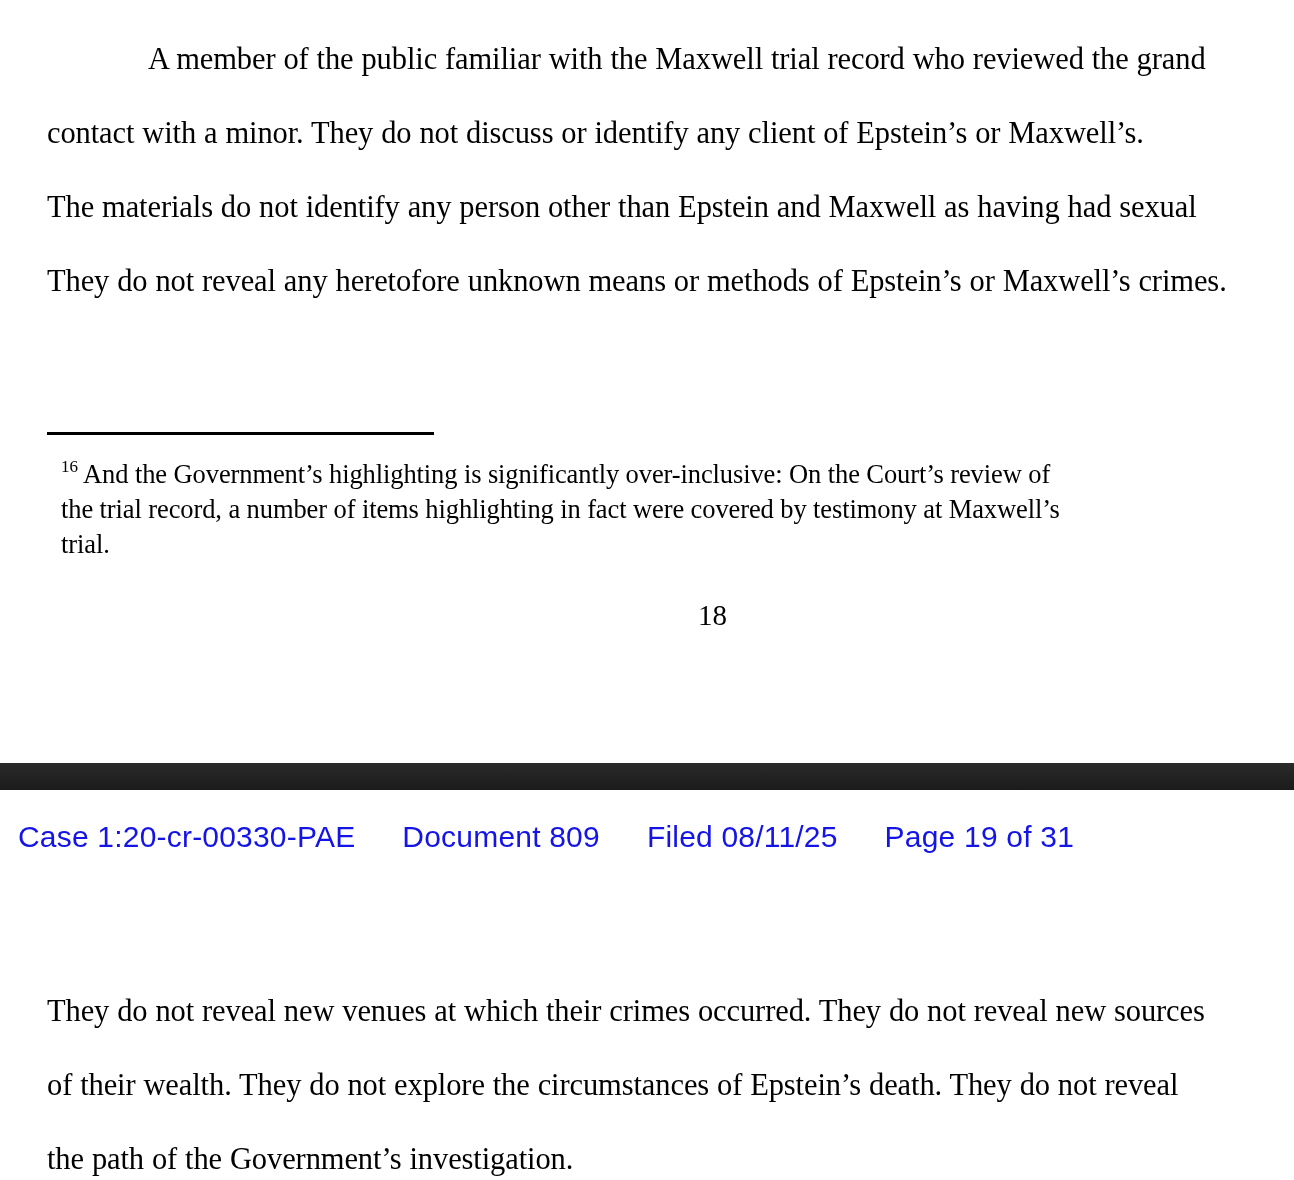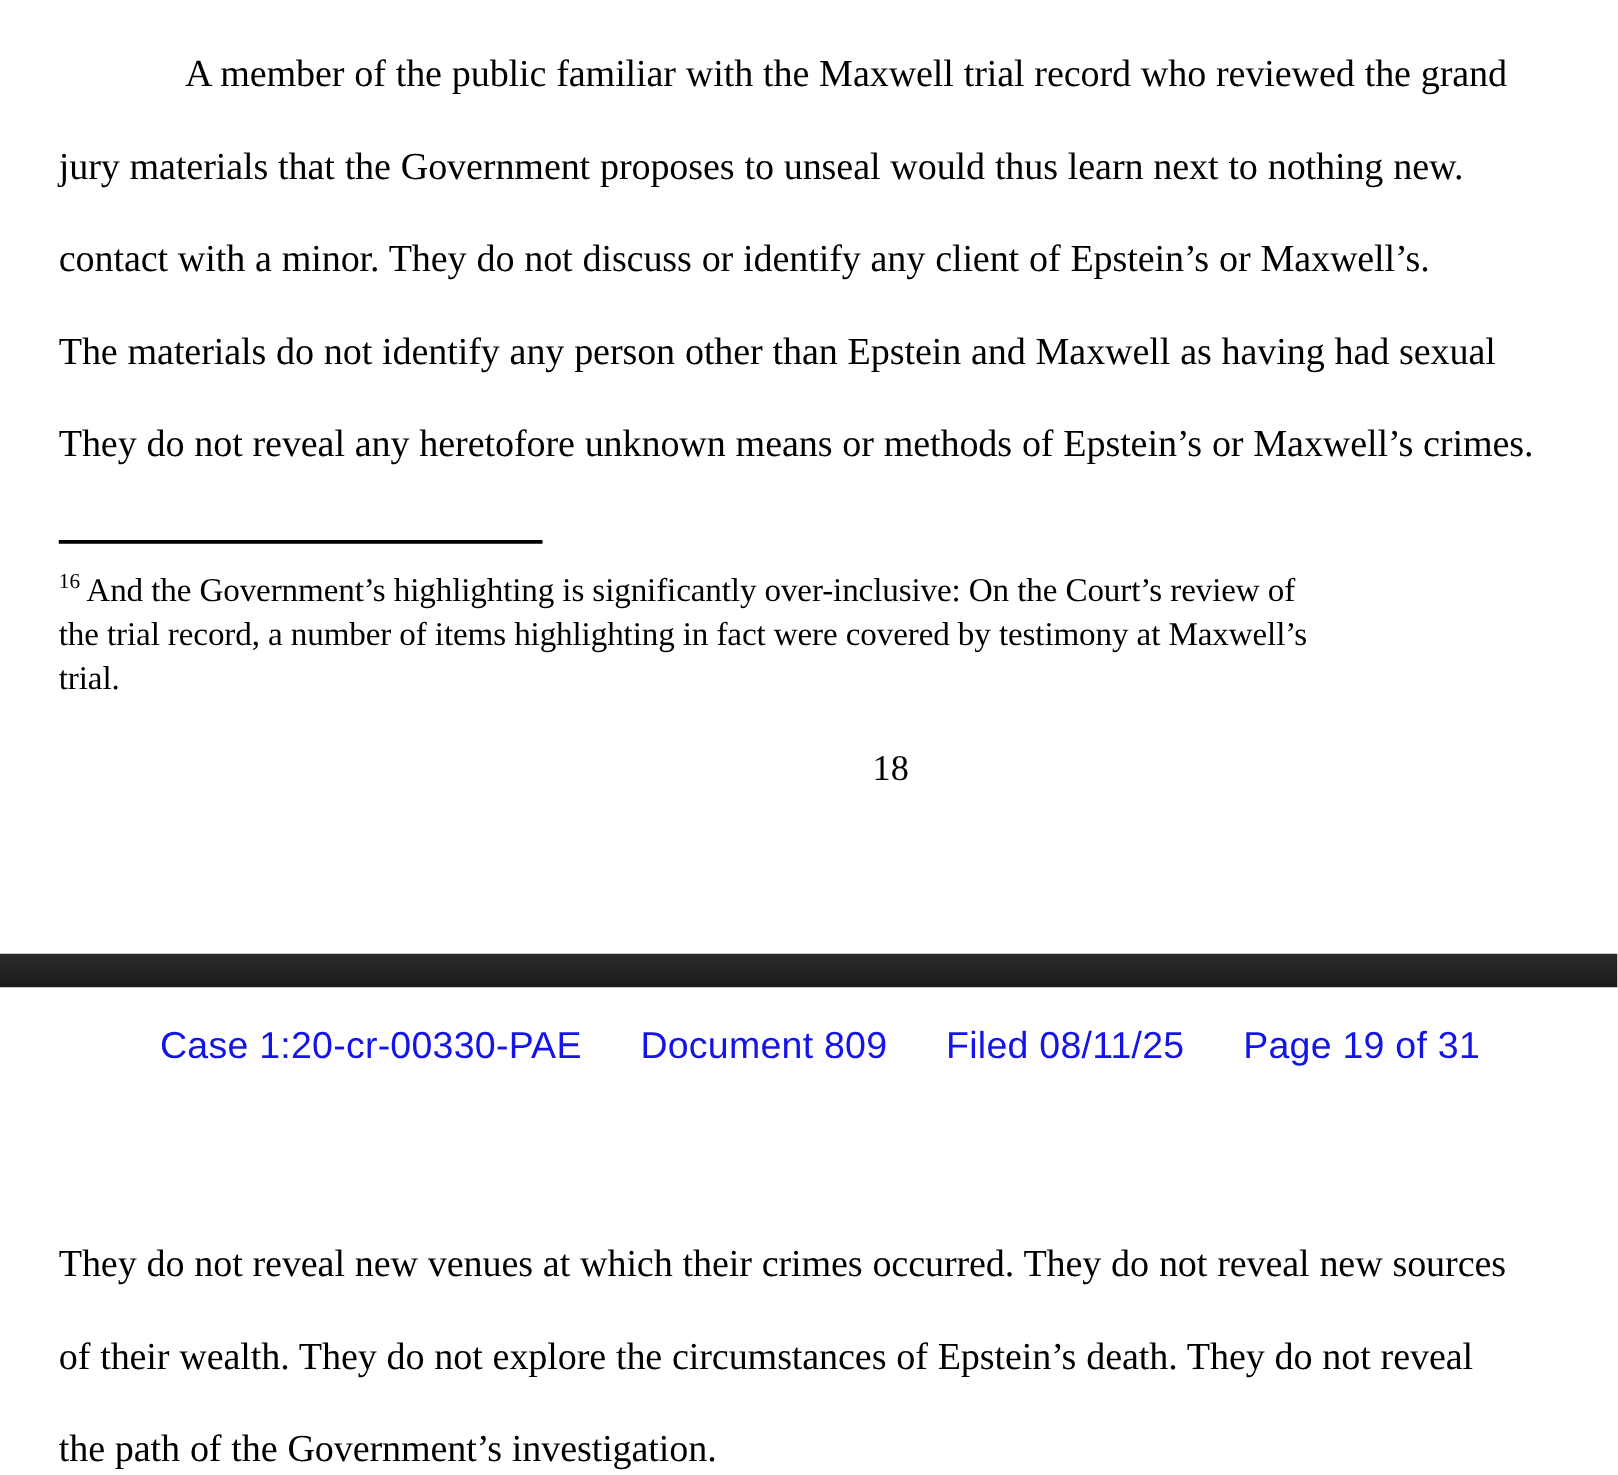--- a/index.html
+++ b/index.html
@@ -61,21 +61,21 @@
   }
   .footnote-rule {
     width: 387px;
     height: 3px;
     background: #000000;
     margin: 0 0 12px 0;
   }
   .footnote-text {
     font-size: 26.5px;
     line-height: 35px;
-    margin: 0;
+    margin: 14px;
     letter-spacing: -0.1px;
   }
   .footnote-text p {
     margin: 0;
     white-space: nowrap;
   }
   .footnote-marker {
     font-size: 17px;
     vertical-align: 11px;
     letter-spacing: 0;
@@ -111,21 +111,21 @@
     top: 790px;
     width: 1294px;
     height: 390px;
     background: #ffffff;
   }
 
   .ecf-stamp {
     position: absolute;
     left: 0;
     top: 28px;
-    width: 1294px;
+    width: 1026px;
     text-align: center;
     font-family: "Liberation Sans", "DejaVu Sans", sans-serif;
     font-size: 30px;
     line-height: 38px;
     color: #1414e6;
     white-space: nowrap;
     letter-spacing: 0.2px;
   }
   .ecf-stamp .stamp-inner {
     display: inline-block;
@@ -136,21 +136,20 @@
 </style>
 </head>
 <body>
 
 <div class="page-scan">
 
   <div class="page-upper">
 
     <div class="body-block upper">
       <p class="indent-first">A member of the public familiar with the Maxwell trial record who reviewed the grand</p>
-      <p>jury materials that the Government proposes to unseal would thus learn next to nothing new.</p>
       <p>contact with a minor.  They do not discuss or identify any client of Epstein’s or Maxwell’s.</p>
       <p>The materials do not identify any person other than Epstein and Maxwell as having had sexual</p>
       <p>They do not reveal any heretofore unknown means or methods of Epstein’s or Maxwell’s crimes.</p>
     </div>
 
     <div class="footnote-zone">
       <div class="footnote-rule"></div>
       <div class="footnote-text">
         <p><span class="footnote-marker">16</span> <span>And the Government’s highlighting is significantly over-inclusive:  On the Court’s review of</span></p>
         <p>the trial record, a number of items highlighting in fact were covered by testimony at Maxwell’s</p>

